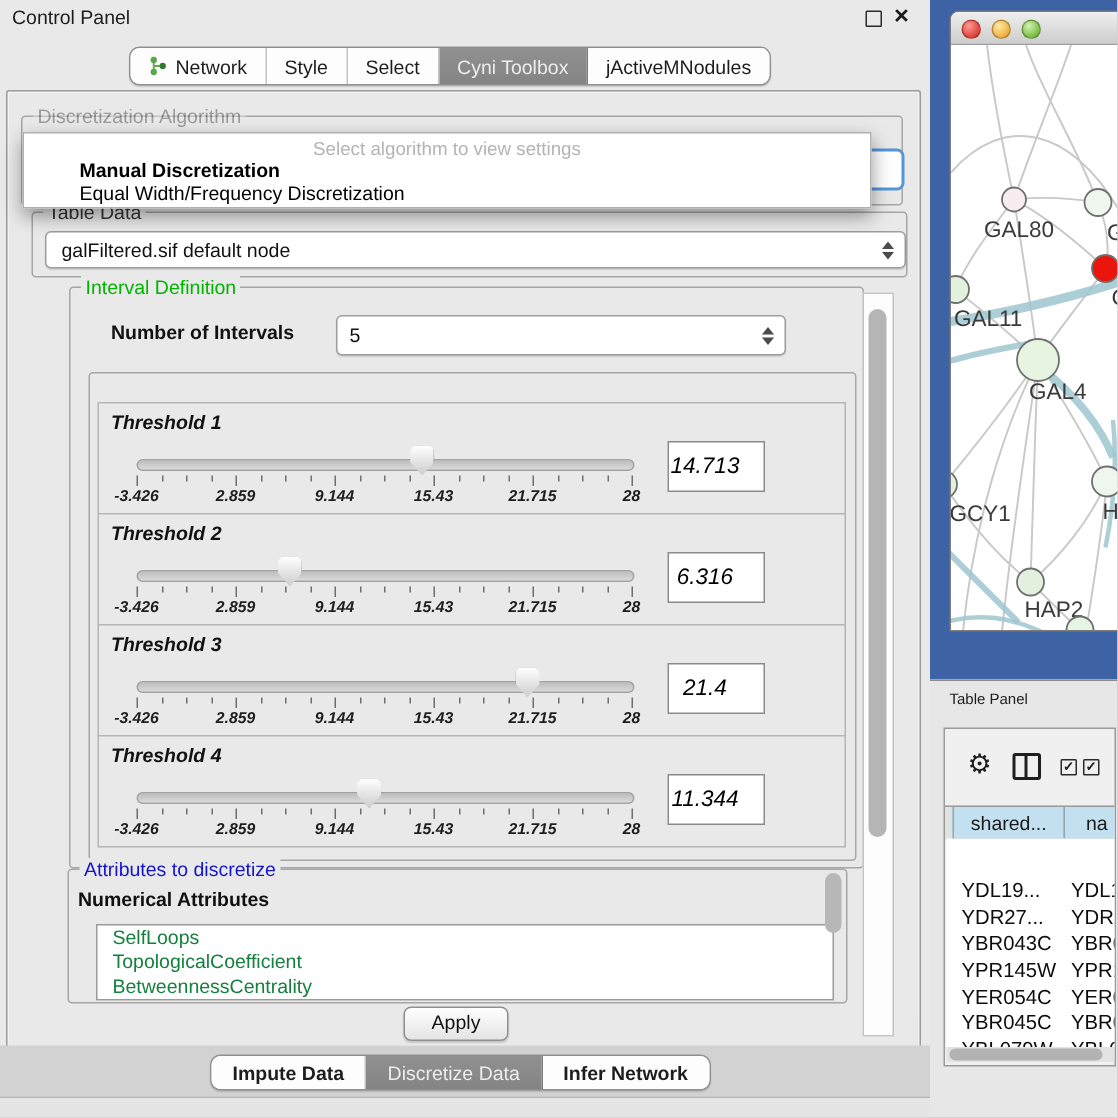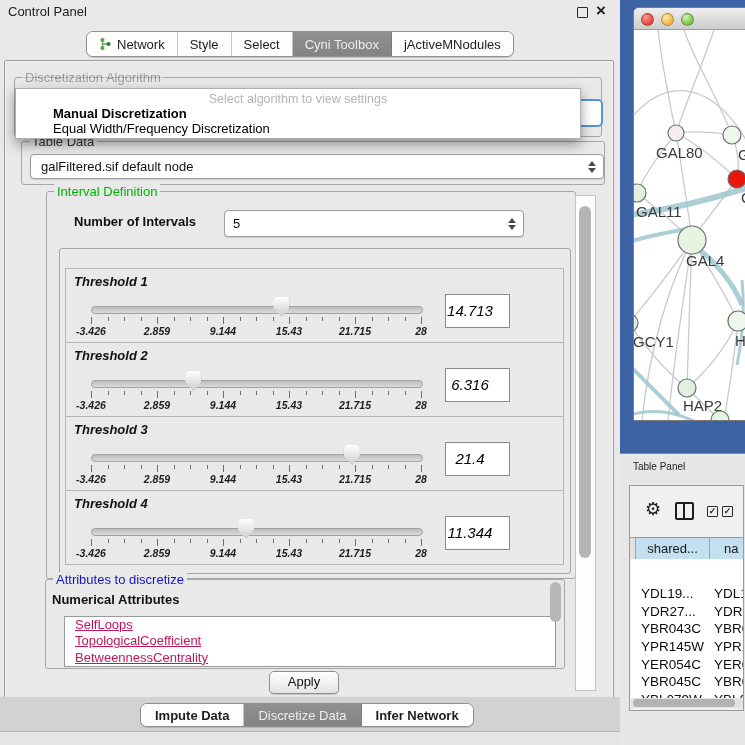--- a/index.html
+++ b/index.html
@@ -70,21 +70,21 @@
   .thr-value{position:absolute;left:379px;top:25px;width:48px;height:32px;background:#fff;border:1px solid #8a8a8a;
       font-size:15px;color:#000;text-align:center;line-height:32px;padding-right:15px;}
 
   
   .vtrack{position:absolute;background:#fdfdfd;border:1px solid #c3c3c3;}
   .vthumb{position:absolute;background:#b5b5b5;border-radius:7px;}
 
   
   #attr-list{position:absolute;left:18px;top:36px;width:490px;height:49px;background:#fff;
       border:1px solid #9a9a9a;overflow:hidden;}
-  .list-item{font-size:13px;color:#be185d;padding-left:10px;line-height:16.4px;white-space:nowrap;text-decoration:underline;}
+  .list-item{font-size:13px;color:#15803d;padding-left:10px;line-height:16.4px;white-space:nowrap;}
   #attr-scroll{position:absolute;right:3px;top:2px;width:11px;height:40px;background:#b7b7b7;border-radius:6px;}
 
   #apply-btn{left:264px;top:610px;width:68px;height:21px;border:1px solid #8f8f8f;border-radius:5px;
       background:linear-gradient(#fefefe,#e4e4e4);font-size:13px;color:#111;text-align:center;line-height:20px;
       box-shadow:0 1px 1px rgba(0,0,0,.15);}
 
   #bottom-strip{left:0;top:697px;width:620px;height:48px;background:#d2d2d2;}
   #bottom-substrip{left:0;top:731px;width:620px;height:14px;background:#e5e5e5;border-top:1px solid #b6b6b6;}
 
   

